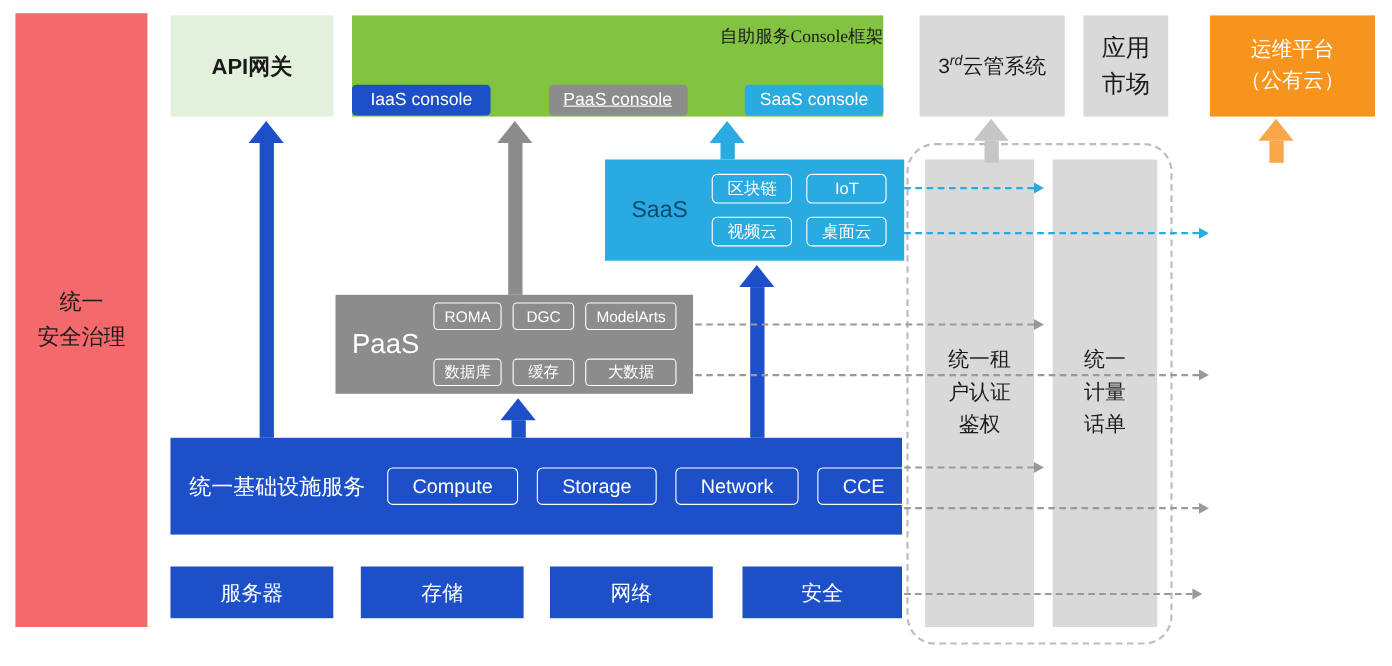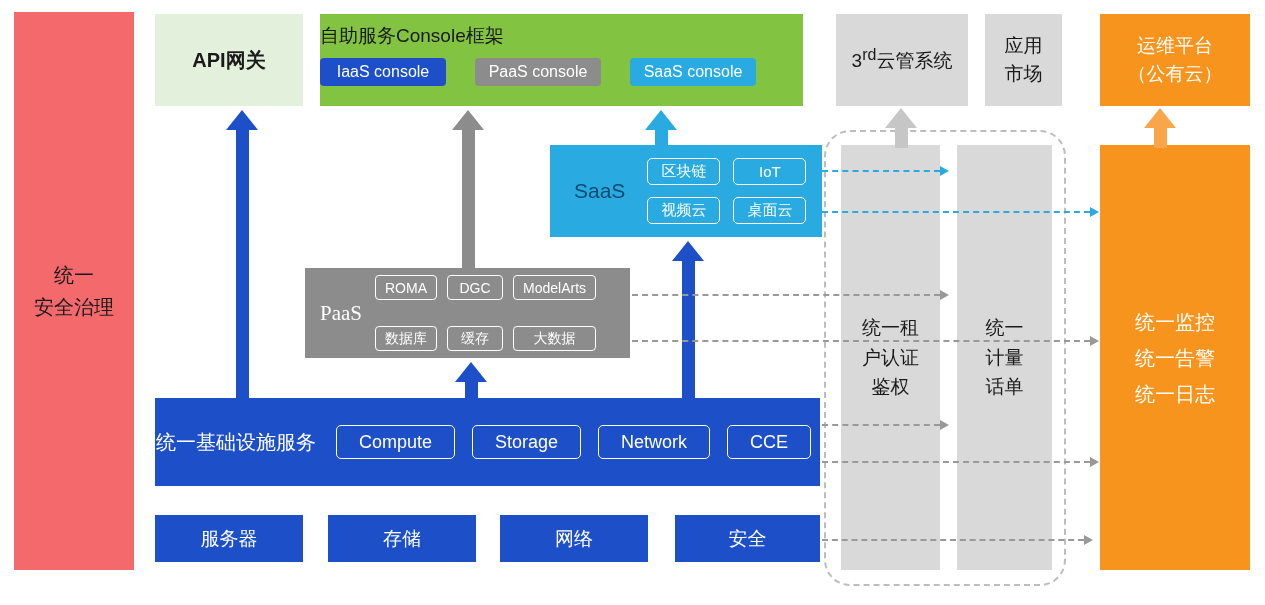--- a/index.html
+++ b/index.html
@@ -21,46 +21,46 @@
   .canvas{position:relative;width:1265px;height:605px;background:#fff;overflow:hidden;}
 
   .box{position:absolute;display:flex;align-items:center;justify-content:center;text-align:center;white-space:pre-line;}
 
   
   .left-bar{left:14px;top:12px;width:120px;height:558px;background:var(--red);font-size:20px;line-height:1.6;}
 
   
   .api-gw{left:155px;top:14px;width:148px;height:92px;background:var(--lgreen);font-size:20px;font-weight:bold;}
   .console{left:320px;top:14px;width:483px;height:92px;background:var(--green);}
-  .console-title{position:absolute;top:9px;left:0;right:0;text-align:left;font-size:19px;}
-  .console-btns{position:absolute;bottom:20px;left:0;right:0;display:flex;justify-content:flex-start;gap:29px;}
+  .console-title{position:absolute;top:9px;left:0;right:0;text-align:right;font-size:16px;font-family:Liberation Serif, serif;}
+  .console-btns{position:absolute;bottom:1px;left:0;right:0;display:flex;justify-content:space-between;gap:29px;}
   .cbtn{width:126px;height:28px;border-radius:4px;color:#fff;font-size:16px;display:flex;align-items:center;justify-content:center;}
   .cbtn-iaas{background:var(--blue);}
-  .cbtn-paas{background:var(--graydark);}
+  .cbtn-paas{background:var(--graydark);text-decoration:underline;}
   .cbtn-saas{background:var(--cyan);}
   .third{left:836px;top:14px;width:132px;height:92px;background:var(--graybox);font-size:19px;white-space:nowrap;}
-  .third sup{font-size:16px;}
-  .market{left:985px;top:14px;width:77px;height:92px;background:var(--graybox);font-size:19px;line-height:1.5;}
+  .third sup{font-size:13px;font-style:italic;}
+  .market{left:985px;top:14px;width:77px;height:92px;background:var(--graybox);font-size:22px;line-height:1.5;}
   .omp{left:1100px;top:14px;width:150px;height:92px;background:var(--orange);color:#fff;font-size:19px;line-height:1.5;}
 
   
   .saas{left:550px;top:145px;width:272px;height:92px;background:var(--cyan);justify-content:flex-start;padding-left:24px;}
   .saas-label{color:#0c4a6e;font-size:21px;margin-right:22px;}
   .saas-grid{display:grid;grid-template-columns:auto auto;gap:12px 13px;}
   .pill{border:1.5px solid #fff;border-radius:5px;color:#fff;display:flex;align-items:center;justify-content:center;white-space:nowrap;}
   .saas-grid .pill{height:27px;padding:0 13px;font-size:15px;min-width:58px;}
 
   
   .paas{left:305px;top:268px;width:325px;height:90px;background:var(--graydark);justify-content:flex-start;padding-left:15px;}
-  .paas-label{color:#fff;font-size:21px;margin-right:13px;font-family:Liberation Serif, serif;}
+  .paas-label{color:#fff;font-size:25px;margin-right:13px;}
   .paas-grid{display:grid;grid-template-columns:auto auto auto;gap:26px 10px;}
   .paas-grid .pill{height:25px;padding:0 9px;font-size:14px;min-width:56px;border-radius:4px;}
 
   
-  .iaas{left:155px;top:398px;width:665px;height:88px;background:var(--blue);justify-content:flex-start;padding-left:1px;gap:17px;}
+  .iaas{left:155px;top:398px;width:665px;height:88px;background:var(--blue);justify-content:flex-start;padding-left:17px;gap:17px;}
   .iaas-label{color:#fff;font-size:20px;margin-right:3px;white-space:nowrap;}
   .iaas .pill{height:34px;padding:0 22px;font-size:18px;}
 
   
   .hw{top:515px;height:47px;background:var(--blue);color:#fff;font-size:19px;}
   .hw1{left:155px;width:148px;}
   .hw2{left:328px;width:148px;}
   .hw3{left:500px;width:148px;}
   .hw4{left:675px;width:145px;}
 
@@ -178,25 +178,20 @@
     <span>统一租
 户认证
 鉴权</span>
   </div>
   <div class="box col col-meter">
     <span>统一
 计量
 话单</span>
   </div>
 
-  <div class="box ops-bar">
-    <span>统一监控
-统一告警
-统一日志</span>
-  </div>
 
   <div class="arrow ar-blue a1">
       <div class="head"></div>
       <div class="stem"></div>
     </div>
   <div class="arrow ar-gray a2">
       <div class="head"></div>
       <div class="stem"></div>
     </div>
   <div class="arrow ar-blue a3">

